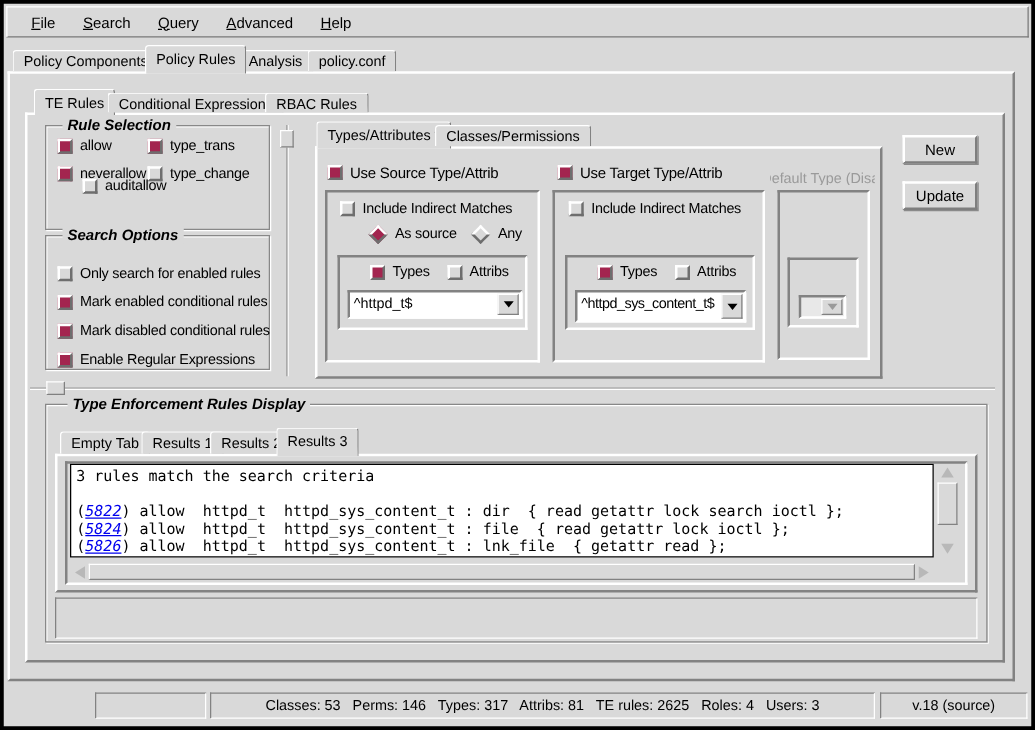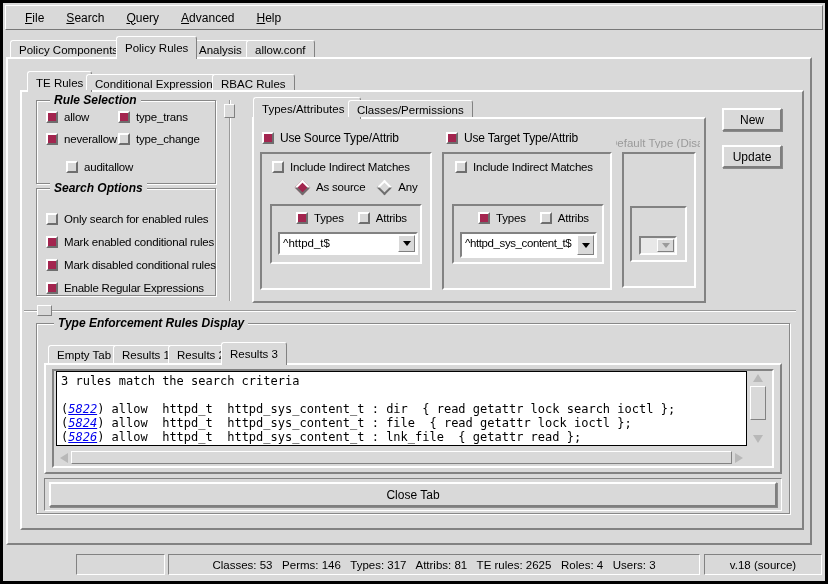--- a/index.html
+++ b/index.html
@@ -80,21 +80,21 @@
     <span class="mitem"><u>F</u>ile</span>
     <span class="mitem"><u>S</u>earch</span>
     <span class="mitem"><u>Q</u>uery</span>
     <span class="mitem"><u>A</u>dvanced</span>
     <span class="mitem"><u>H</u>elp</span>
   </div>
 
   <div class="tab" style="left:10px; top:40px; height:17px;">Policy Components</div>
   <div class="tab active" style="left:116px; top:36px; height:23px;text-align:right;">Policy Rules</div>
   <div class="tab" style="left:190px; top:40px; height:17px;">Analysis</div>
-  <div class="tab" style="left:246px; top:40px; height:17px;">allow.conf</div>
+  <div class="tab" style="left:246px; top:40px; height:17px;">policy.conf</div>
   <div class="abs nbbody" style="left:6px; top:57px; width:806px; height:488px;"></div>
 
   <div class="tab active" style="left:27px; top:71px; height:21px; z-index:5;">TE Rules</div>
   <div class="tab" style="left:86px; top:74px; height:16px; z-index:5;">Conditional Expressions</div>
   <div class="tab" style="left:212px; top:74px; height:16px; z-index:5;">RBAC Rules</div>
   <div class="abs nbbody" style="left:20px; top:90px; width:784px; height:440px;"></div>
 
   <div class="abs lframe" style="left:36px; top:100px; width:180px; height:84px;"></div>
   <div class="lf-title" style="left:50px; top:93px;">Rule Selection</div>
   <div class="ckrow" style="left:46px; top:110px;">
@@ -106,21 +106,21 @@
     <span>type_trans</span>
   </div>
   <div class="ckrow" style="left:46px; top:132px;">
     <span class="cb on"></span>
     <span>neverallow</span>
   </div>
   <div class="ckrow" style="left:118px; top:132px;">
     <span class="cb"></span>
     <span>type_change</span>
   </div>
-  <div class="ckrow" style="left:46px; top:160px;padding-left:20px;">
+  <div class="ckrow" style="left:46px; top:142px;padding-left:20px;">
     <span class="cb"></span>
     <span>auditallow</span>
   </div>
 
   <div class="abs lframe" style="left:36px; top:188px; width:180px; height:108px;"></div>
   <div class="lf-title" style="left:50px; top:181px;">Search Options</div>
   <div class="ckrow" style="left:46px; top:212px;">
     <span class="cb"></span>
     <span>Only search for enabled rules</span>
   </div>
@@ -246,19 +246,18 @@
     <div class="sb-piece" style="width:14px;">
         <div class="tri-l"></div>
       </div>
     <div class="r1" style="flex:1; height:11px;"></div>
     <div class="sb-piece" style="width:14px;">
         <div class="tri-r"></div>
       </div>
   </div>
 
   <div class="abs s1" style="left:44px; top:478px; width:738px; height:33px;"></div>
-  <div class="abs btn" style="left:49px; top:482px; width:728px; height:25px;">Close Tab</div>
 
   <div class="abs panel" style="left:76px; width:89px;"></div>
   <div class="abs panel" style="left:168px; width:532px;">Classes: 53   Perms: 146   Types: 317   Attribs: 81   TE rules: 2625   Roles: 4   Users: 3</div>
   <div class="abs panel" style="left:704px; width:118px;">v.18 (source)</div>
 
 </div>
 
 </body></html>

